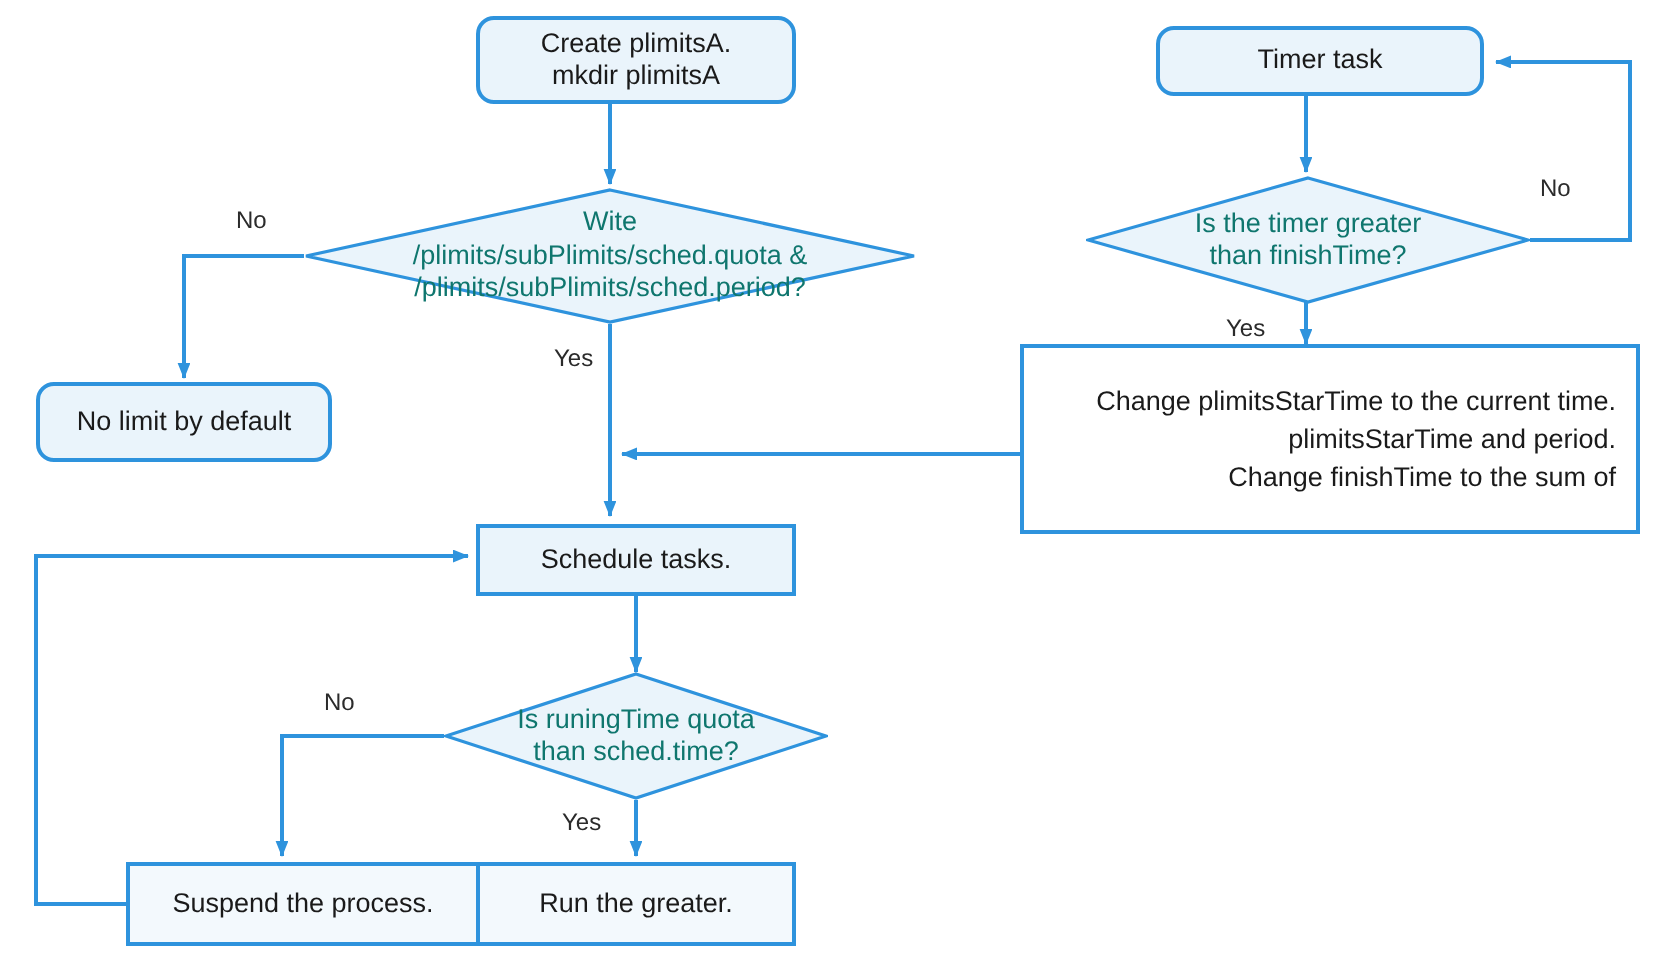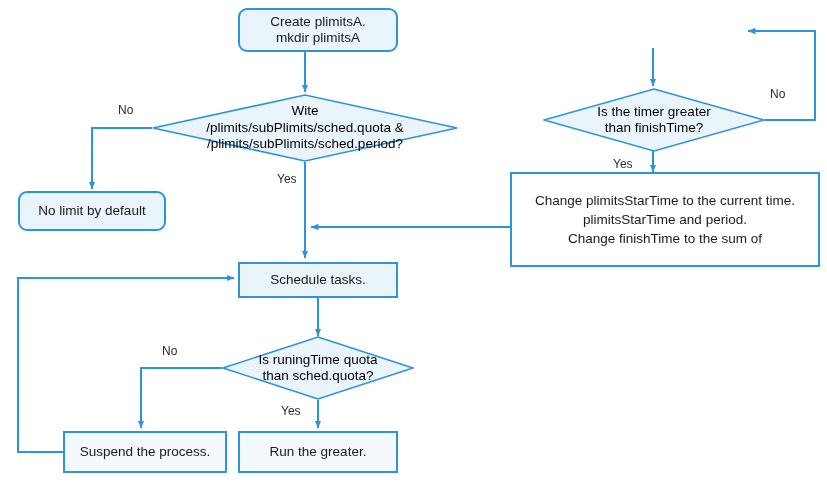--- a/index.html
+++ b/index.html
@@ -48,40 +48,40 @@
   .proc-plain {
     background: #f3f9fd;
     border: 2px solid #2e93dd;
   }
   .note {
     background: #ffffff;
     border: 2px solid #2e93dd;
     justify-content: flex-start;
     text-align: left;
   }
-  .note .txt { padding: 0 10px; text-align: center; line-height: 19px; }
+  .note .txt { padding: 0 10px; text-align: right; line-height: 19px; }
   .diamond {
     position: absolute;
     z-index: 2;
   }
   .diamond svg {
     position: absolute;
     left: 0; top: 0;
   }
   .diamond .dtxt {
     position: absolute;
     left: 0; top: 0;
     width: 100%; height: 100%;
     display: flex;
     align-items: center;
     justify-content: center;
     text-align: center;
     font-size: 13.5px;
     line-height: 16.5px;
-    color: #000000;
+    color: #0f766e;
   }
   .edge-label {
     position: absolute;
     font-size: 12px;
     color: #2b2b2b;
     z-index: 3;
     white-space: nowrap;
   }
   b { font-weight: normal; }
 </style>
@@ -139,20 +139,23 @@
         <b>/plimits/subPlimits/sched.quota</b><span> &amp;</span><br>
         <b>/plimits/subPlimits/sched.period</b><span>?</span>
       </div>
     </div>
   </div>
 
   <div class="node proc proc-round" style="left:18px; top:191px; width:148px; height:40px;">
     <div class="txt">No limit by default</div>
   </div>
 
+  <div class="node proc proc-round" style="left:578px; top:13px; width:164px; height:35px;">
+    <div class="txt">Timer task</div>
+  </div>
 
   <div class="diamond" style="left:543px; top:88px; width:222px; height:64px;">
     <svg width="222" height="64" viewBox="0 0 222 64">
       <polygon points="111,1 221,32 111,63 1,32" fill="#eaf4fb" stroke="#2e93dd" stroke-width="1.6"></polygon>
     </svg>
     <div class="dtxt">
       <div>
         <span>Is the timer greater</span><br>
         <span>than </span><b>finishTime</b><span>?</span>
       </div>
@@ -177,26 +180,26 @@
     <div class="txt">Schedule tasks.</div>
   </div>
 
   <div class="diamond" style="left:222px; top:336px; width:192px; height:64px;">
     <svg width="192" height="64" viewBox="0 0 192 64">
       <polygon points="96,1 191,32 96,63 1,32" fill="#eaf4fb" stroke="#2e93dd" stroke-width="1.6"></polygon>
     </svg>
     <div class="dtxt">
       <div>
         <span>Is </span><b>runingTime</b><span> quota</span><br>
-        <span>than </span><b>sched.quota</b><span>?</span>
-      </div>
-    </div>
-  </div>
-
-  <div class="node proc-plain" style="left:63px; top:431px; width:164px; height:42px;">
+        <span>than </span><b>sched.time</b><span>?</span>
+      </div>
+    </div>
+  </div>
+
+  <div class="node proc-plain" style="left:63px; top:431px; width:177px; height:42px;">
     <div class="txt">Suspend the process.</div>
   </div>
 
   <div class="node proc-plain" style="left:238px; top:431px; width:160px; height:42px;">
     <div class="txt">Run the greater.</div>
   </div>
 
   <div class="edge-label" style="left:118px; top:103px;">No</div>
   <div class="edge-label" style="left:277px; top:172px;">Yes</div>
   <div class="edge-label" style="left:770px; top:87px;">No</div>

